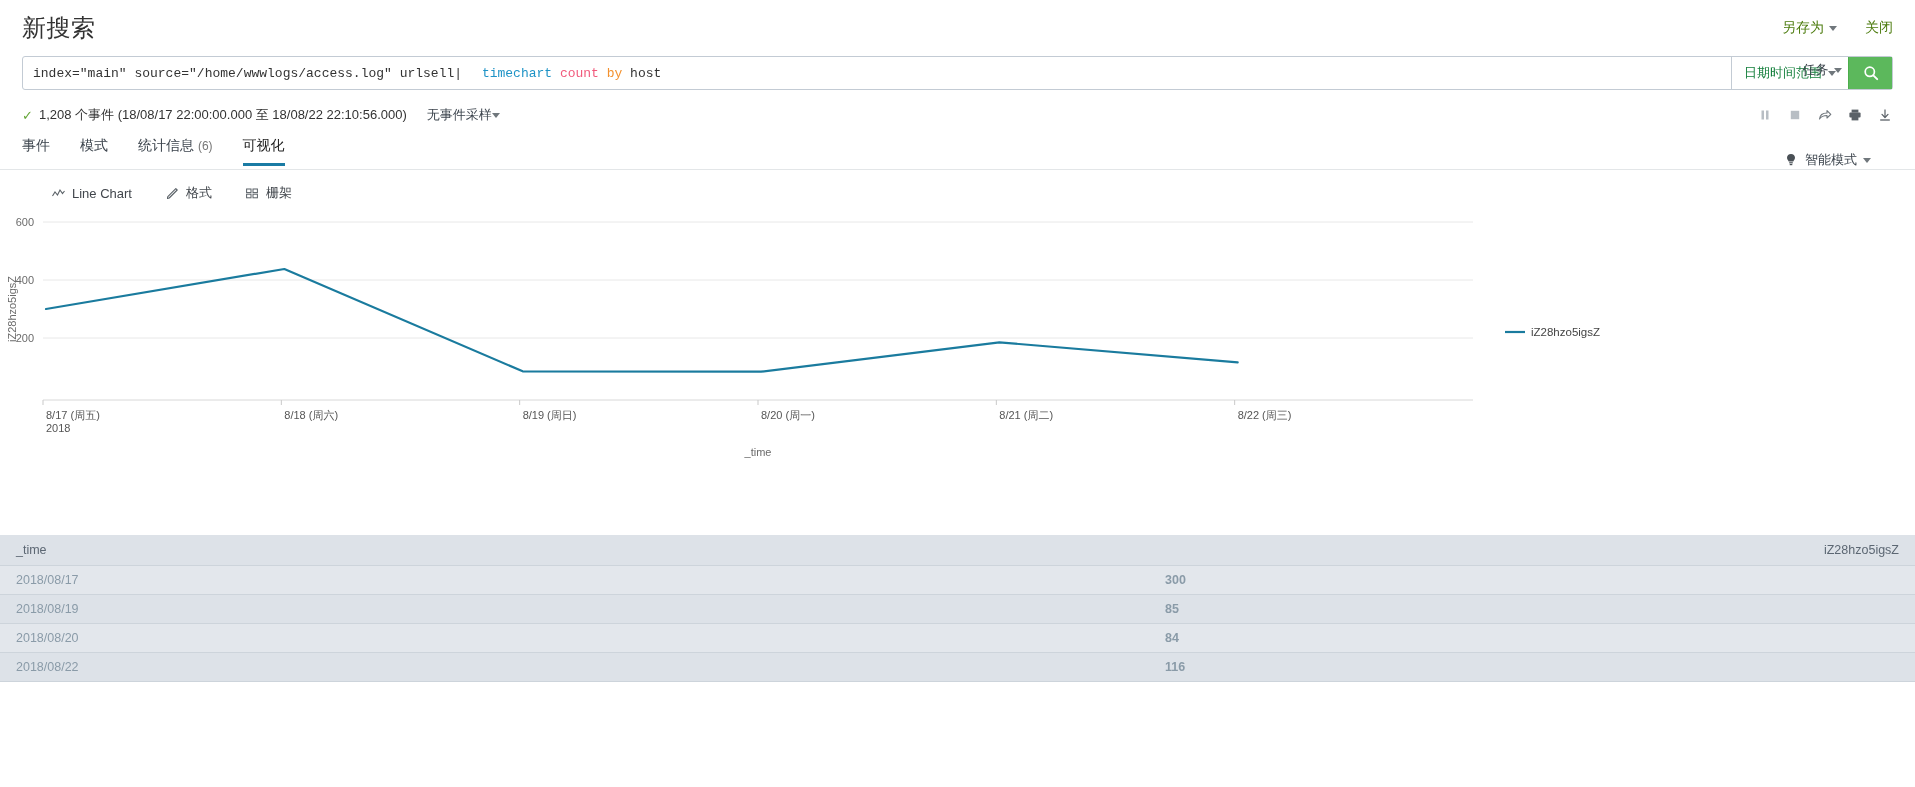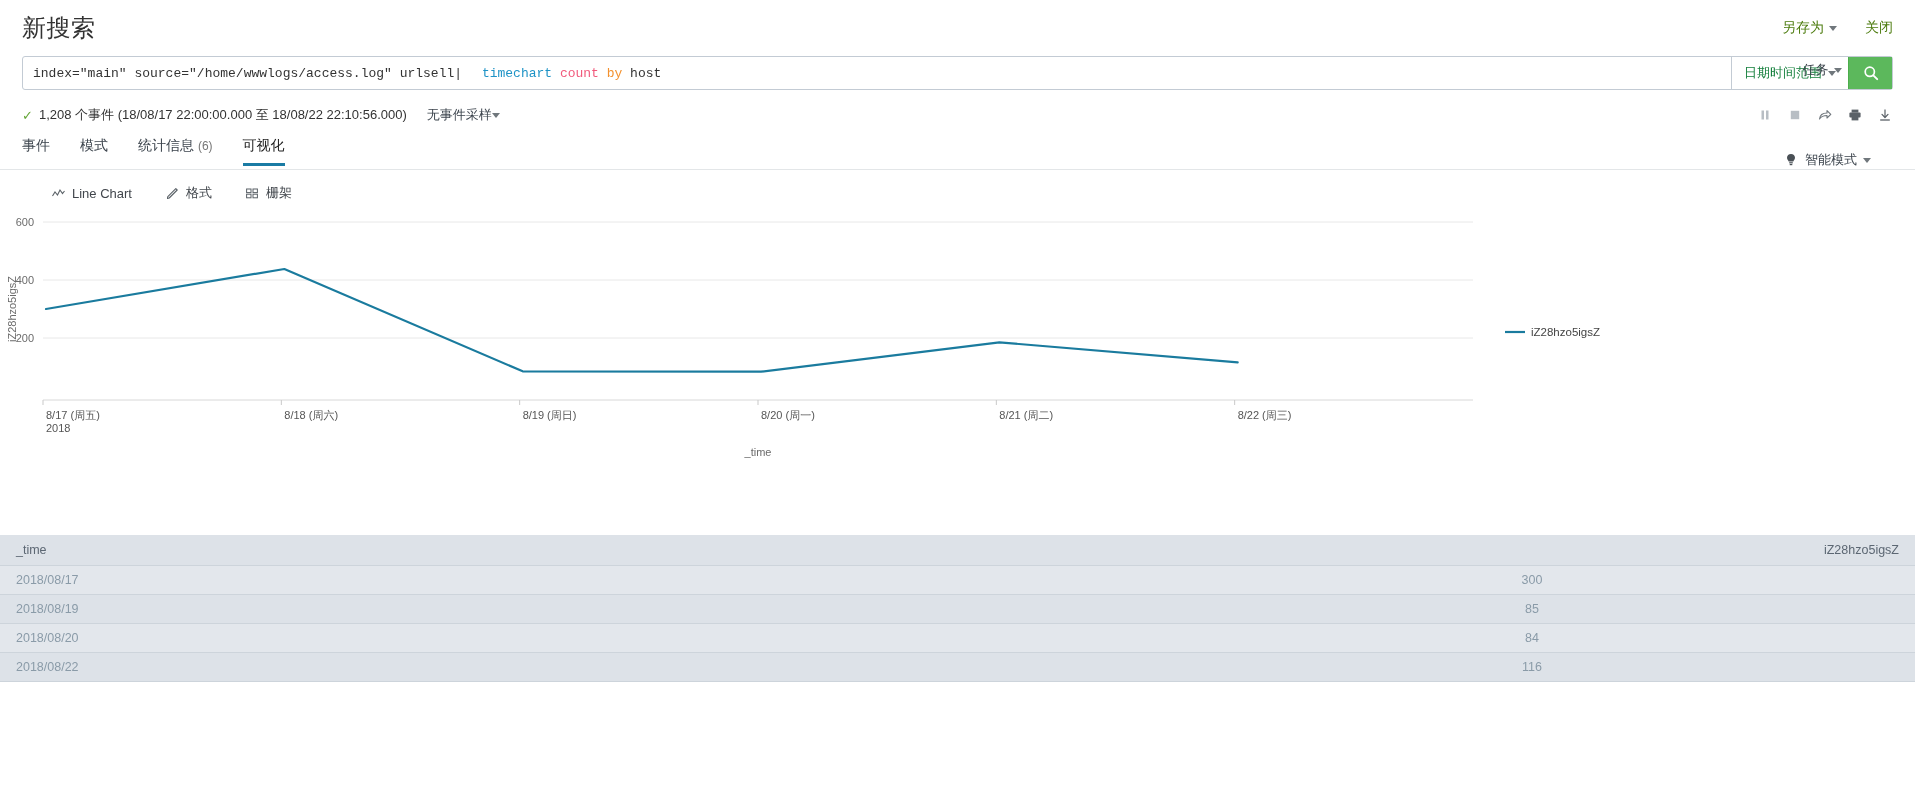--- a/index.html
+++ b/index.html
@@ -111,21 +111,21 @@
   table.result { width: 100%; border-collapse: collapse; table-layout: fixed; }
   table.result th {
     font-size: 12.5px; color: #5c6773; font-weight: 400; text-align: left;
     padding: 8px 16px; background: #dde2e8; border-bottom: 1px solid #cdd4db;
   }
   table.result th.num { text-align: right; }
   table.result td {
     font-size: 12.5px; color: #8a9ba8; padding: 7px 16px;
     border-bottom: 1px solid #cdd4db;
   }
-  table.result td.num { text-align: center; }
+  table.result td.num { text-align: left; font-weight: bold; }
   table.result tbody tr:nth-child(odd)  { background: #e3e7ec; }
   table.result tbody tr:nth-child(even) { background: #dde2e8; }
   .col-split { width: 60%; }
 </style>
 </head>
 <body>
 
 <div class="app">
 
   <div class="header">

